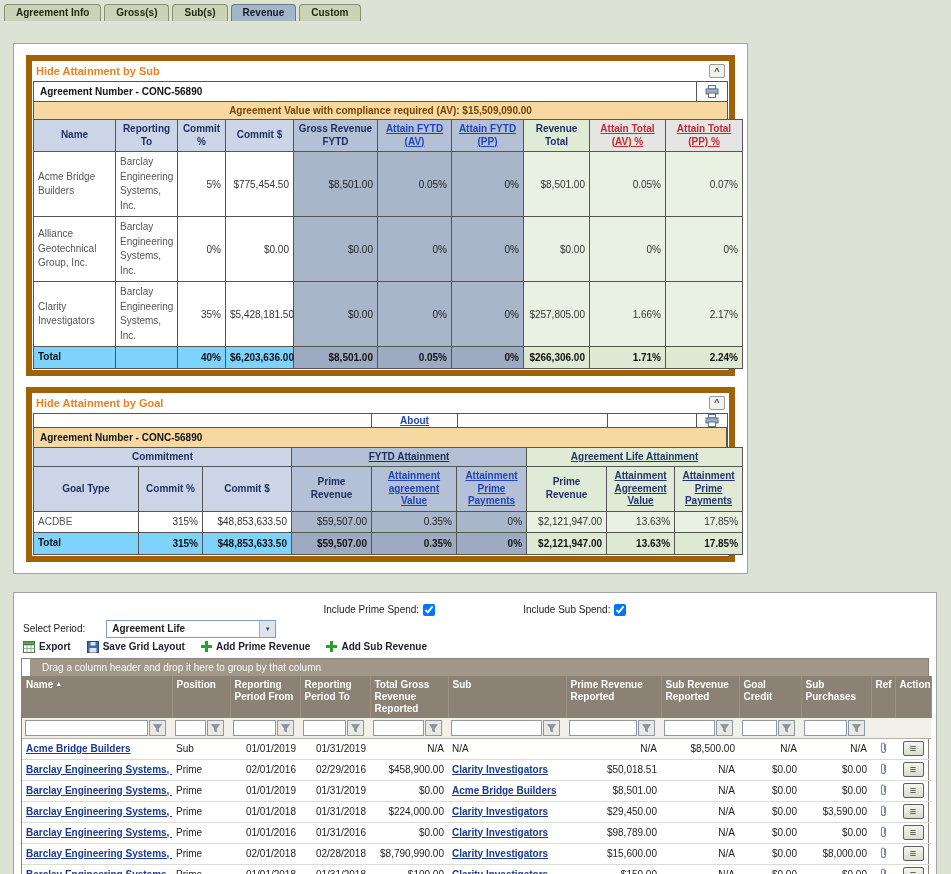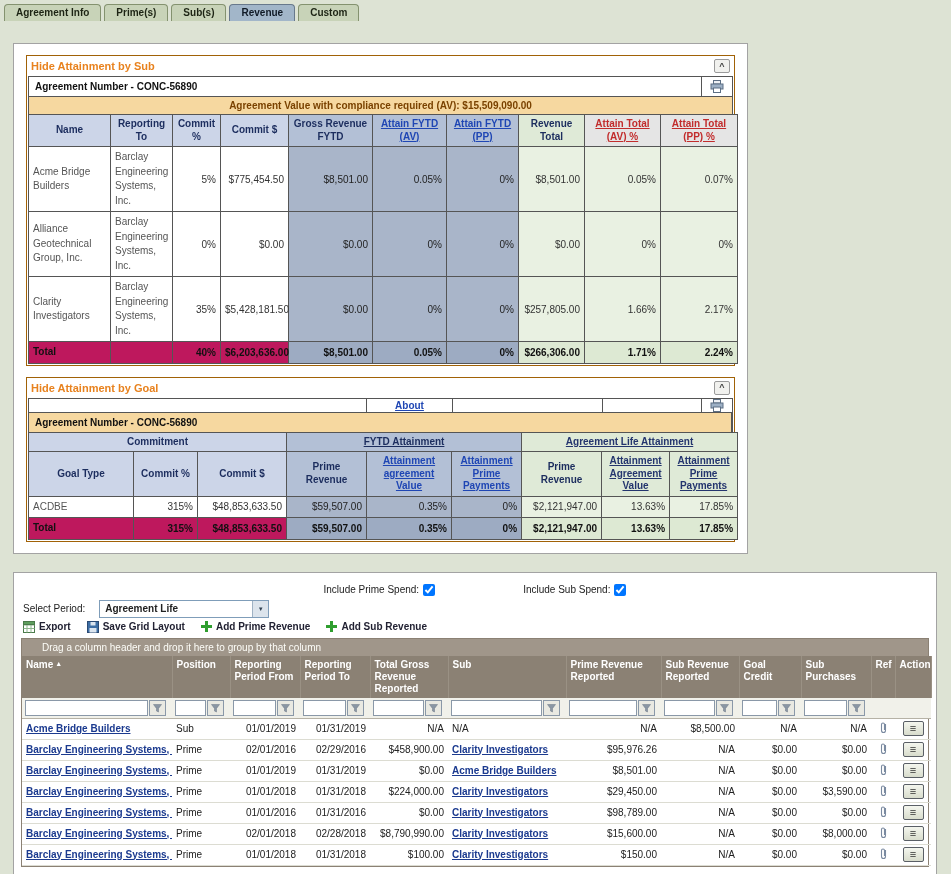--- a/index.html
+++ b/index.html
@@ -19,21 +19,21 @@
     color:#1d2414; cursor:pointer; white-space:nowrap;
   }
   .tab-active { background:#a2b6c9; border-color:#68798c; color:#101a26; }
 
   
   .panel { background:#fff; border:1px solid #a3a3a3; }
   .panel-top { margin:22px 0 0 13px; width:735px; padding:11px 12px; }
   .panel-grid { margin:18px 0 0 13px; width:924px; padding:6px 7px 10px; }
 
   
-  .section { border:1px solid #a16207; padding:1px; }
+  .section { border:6px solid #a16207; padding:1px; }
   .section + .section { margin-top:11px; }
   .section-header { display:flex; justify-content:space-between; align-items:center; padding:2px 3px 3px; }
   .section-title { color:#e8821e; font-weight:bold; font-size:11px; cursor:pointer; }
   .collapse-btn {
     width:16px; height:14px; border:1px solid #9a9a9a; background:#f1f1ee; color:#444;
     font-size:9px; line-height:11px; border-radius:2px; padding:0; cursor:pointer; font-weight:bold;
   }
   .bar-row { display:flex; border:1px solid #555; border-bottom:none; align-items:stretch; background:#fff; }
   .bar-cell { padding:4px 6px; font-weight:bold; color:#111; }
   .bar-flex { flex:1; }
@@ -58,48 +58,48 @@
   .att th.th-blue-link { background:#b3c0d6; color:#1f46b4; text-decoration:underline; }
   .att th.th-green { background:#dfead7; }
   .att th.th-red-link { background:#e5e5e5; color:#c22c2c; text-decoration:underline; }
   .att th.th-green-link { background:#dfead7; color:#24356e; text-decoration:underline; }
   .att th.th-blue-grp { background:#b3c0d6; color:#1c2d5e; text-decoration:underline; }
   .att td { color:#333; }
   .att td.lt { text-align:left; color:#555; line-height:1.45; }
   .att td.rt { text-align:right; }
   .att td.td-blue { background:#a9b5c9; color:#222; }
   .att td.td-green { background:#e9f1e2; }
-  .att tr.total-row td { font-weight:bold; background:#be185d; color:#111; }
+  .att tr.total-row td { font-weight:bold; background:#7dd3fc; color:#111; }
   .att tr.total-row td.td-blue { background:#9dabc2; }
   .att tr.total-row td.td-green { background:#dde9d3; }
 
   
   .grid-controls-row { display:flex; justify-content:center; gap:88px; padding:5px 0 2px; font-size:10px; color:#222; }
   .grid-controls-row label { display:inline-flex; align-items:center; gap:4px; cursor:pointer; }
   .grid-controls-row input[type=checkbox] { width:12px; height:12px; margin:0; }
-  .select-period-row { display:flex; align-items:center; gap:14px; margin:2px 0 1px 2px; }
+  .select-period-row { display:flex; align-items:center; gap:21px; margin:2px 0 1px 2px; }
   .dropdown {
     width:170px; height:18px; border:1px solid #7f9db9; background:#fff;
     display:flex; align-items:center; justify-content:space-between; padding-left:5px;
     font-weight:bold; cursor:pointer;
   }
   .dd-btn {
     width:16px; height:100%; background:#dce4ec; border-left:1px solid #9fb2c4;
     display:flex; align-items:center; justify-content:center; font-size:6px; color:#345;
   }
   .grid-toolbar { display:flex; align-items:center; gap:16px; margin:3px 0 5px 2px; }
   .tool { display:inline-flex; align-items:center; gap:4px; font-weight:bold; color:#223; cursor:pointer; }
   .plus { position:relative; width:11px; height:11px; display:inline-block; }
   .plus::before, .plus::after { content:""; position:absolute; background:#2f9e2f; }
   .plus::before { left:4px; top:0; width:3px; height:11px; }
   .plus::after { left:0; top:4px; width:11px; height:3px; }
 
   
   .grid-wrap { border:1px solid #8b8174; }
-  .group-bar { background:#a0968a; color:#fdfdf8; padding:3px 20px; font-size:10px; }
+  .group-bar { background:#a0968a; color:#fdfdf8; padding:3px 12px; font-size:10px;margin-left:8px; }
   table.grid { width:100%; border-collapse:collapse; table-layout:fixed; font-size:10px; }
   .grid thead th {
     background:#8b8174; color:#fff; text-align:left; font-weight:bold;
     padding:3px 4px; vertical-align:top; border-right:1px solid #9a9184; line-height:1.2;
   }
   .sort-arrow { font-size:7px; vertical-align:2px; margin-left:2px; }
   .grid tr.filter-row td { background:#f1f1ea; border-bottom:1px solid #b6b2a6; padding:2px 3px; white-space:nowrap; }
   .filter-input {
     width:calc(100% - 21px); height:16px; border:1px solid #8a98a8; font-size:10px;
     padding:0 2px; vertical-align:middle; font-family:inherit;
@@ -121,21 +121,21 @@
   }
   .action-btn::before { content:"≡"; }
 </style>
 </head>
 <body>
 
 <div class="tabbar">
 
     <div class="tab">Agreement Info</div>
 
-    <div class="tab">Prime(s)</div>
+    <div class="tab">Gross(s)</div>
 
     <div class="tab">Sub(s)</div>
 
     <div class="tab tab-active">Revenue</div>
 
     <div class="tab">Custom</div>
   </div>
 
 <div class="panel panel-top">
 
@@ -456,21 +456,21 @@
             <td class="ct"><button class="action-btn"></button></td>
           </tr>
 
           <tr>
             <td><span class="grid-link">Barclay Engineering Systems, Inc.</span></td>
             <td>Prime</td>
             <td class="rt">02/01/2016</td>
             <td class="rt">02/29/2016</td>
             <td class="rt">$458,900.00</td>
             <td><span class="grid-link">Clarity Investigators</span></td>
-            <td class="rt">$95,976.26</td>
+            <td class="rt">$50,018.51</td>
             <td class="rt">N/A</td>
             <td class="rt">$0.00</td>
             <td class="rt">$0.00</td>
             <td class="ct"><svg width="9" height="13" viewBox="0 0 9 13">
                 <path d="M6.5 3v6.5a2 2 0 0 1-4 0V3.5a1.5 1.5 0 0 1 3 0V9" fill="none" stroke="#7a8aa0" stroke-width="1.1"></path>
               </svg></td>
             <td class="ct"><button class="action-btn"></button></td>
           </tr>
 
           <tr>

